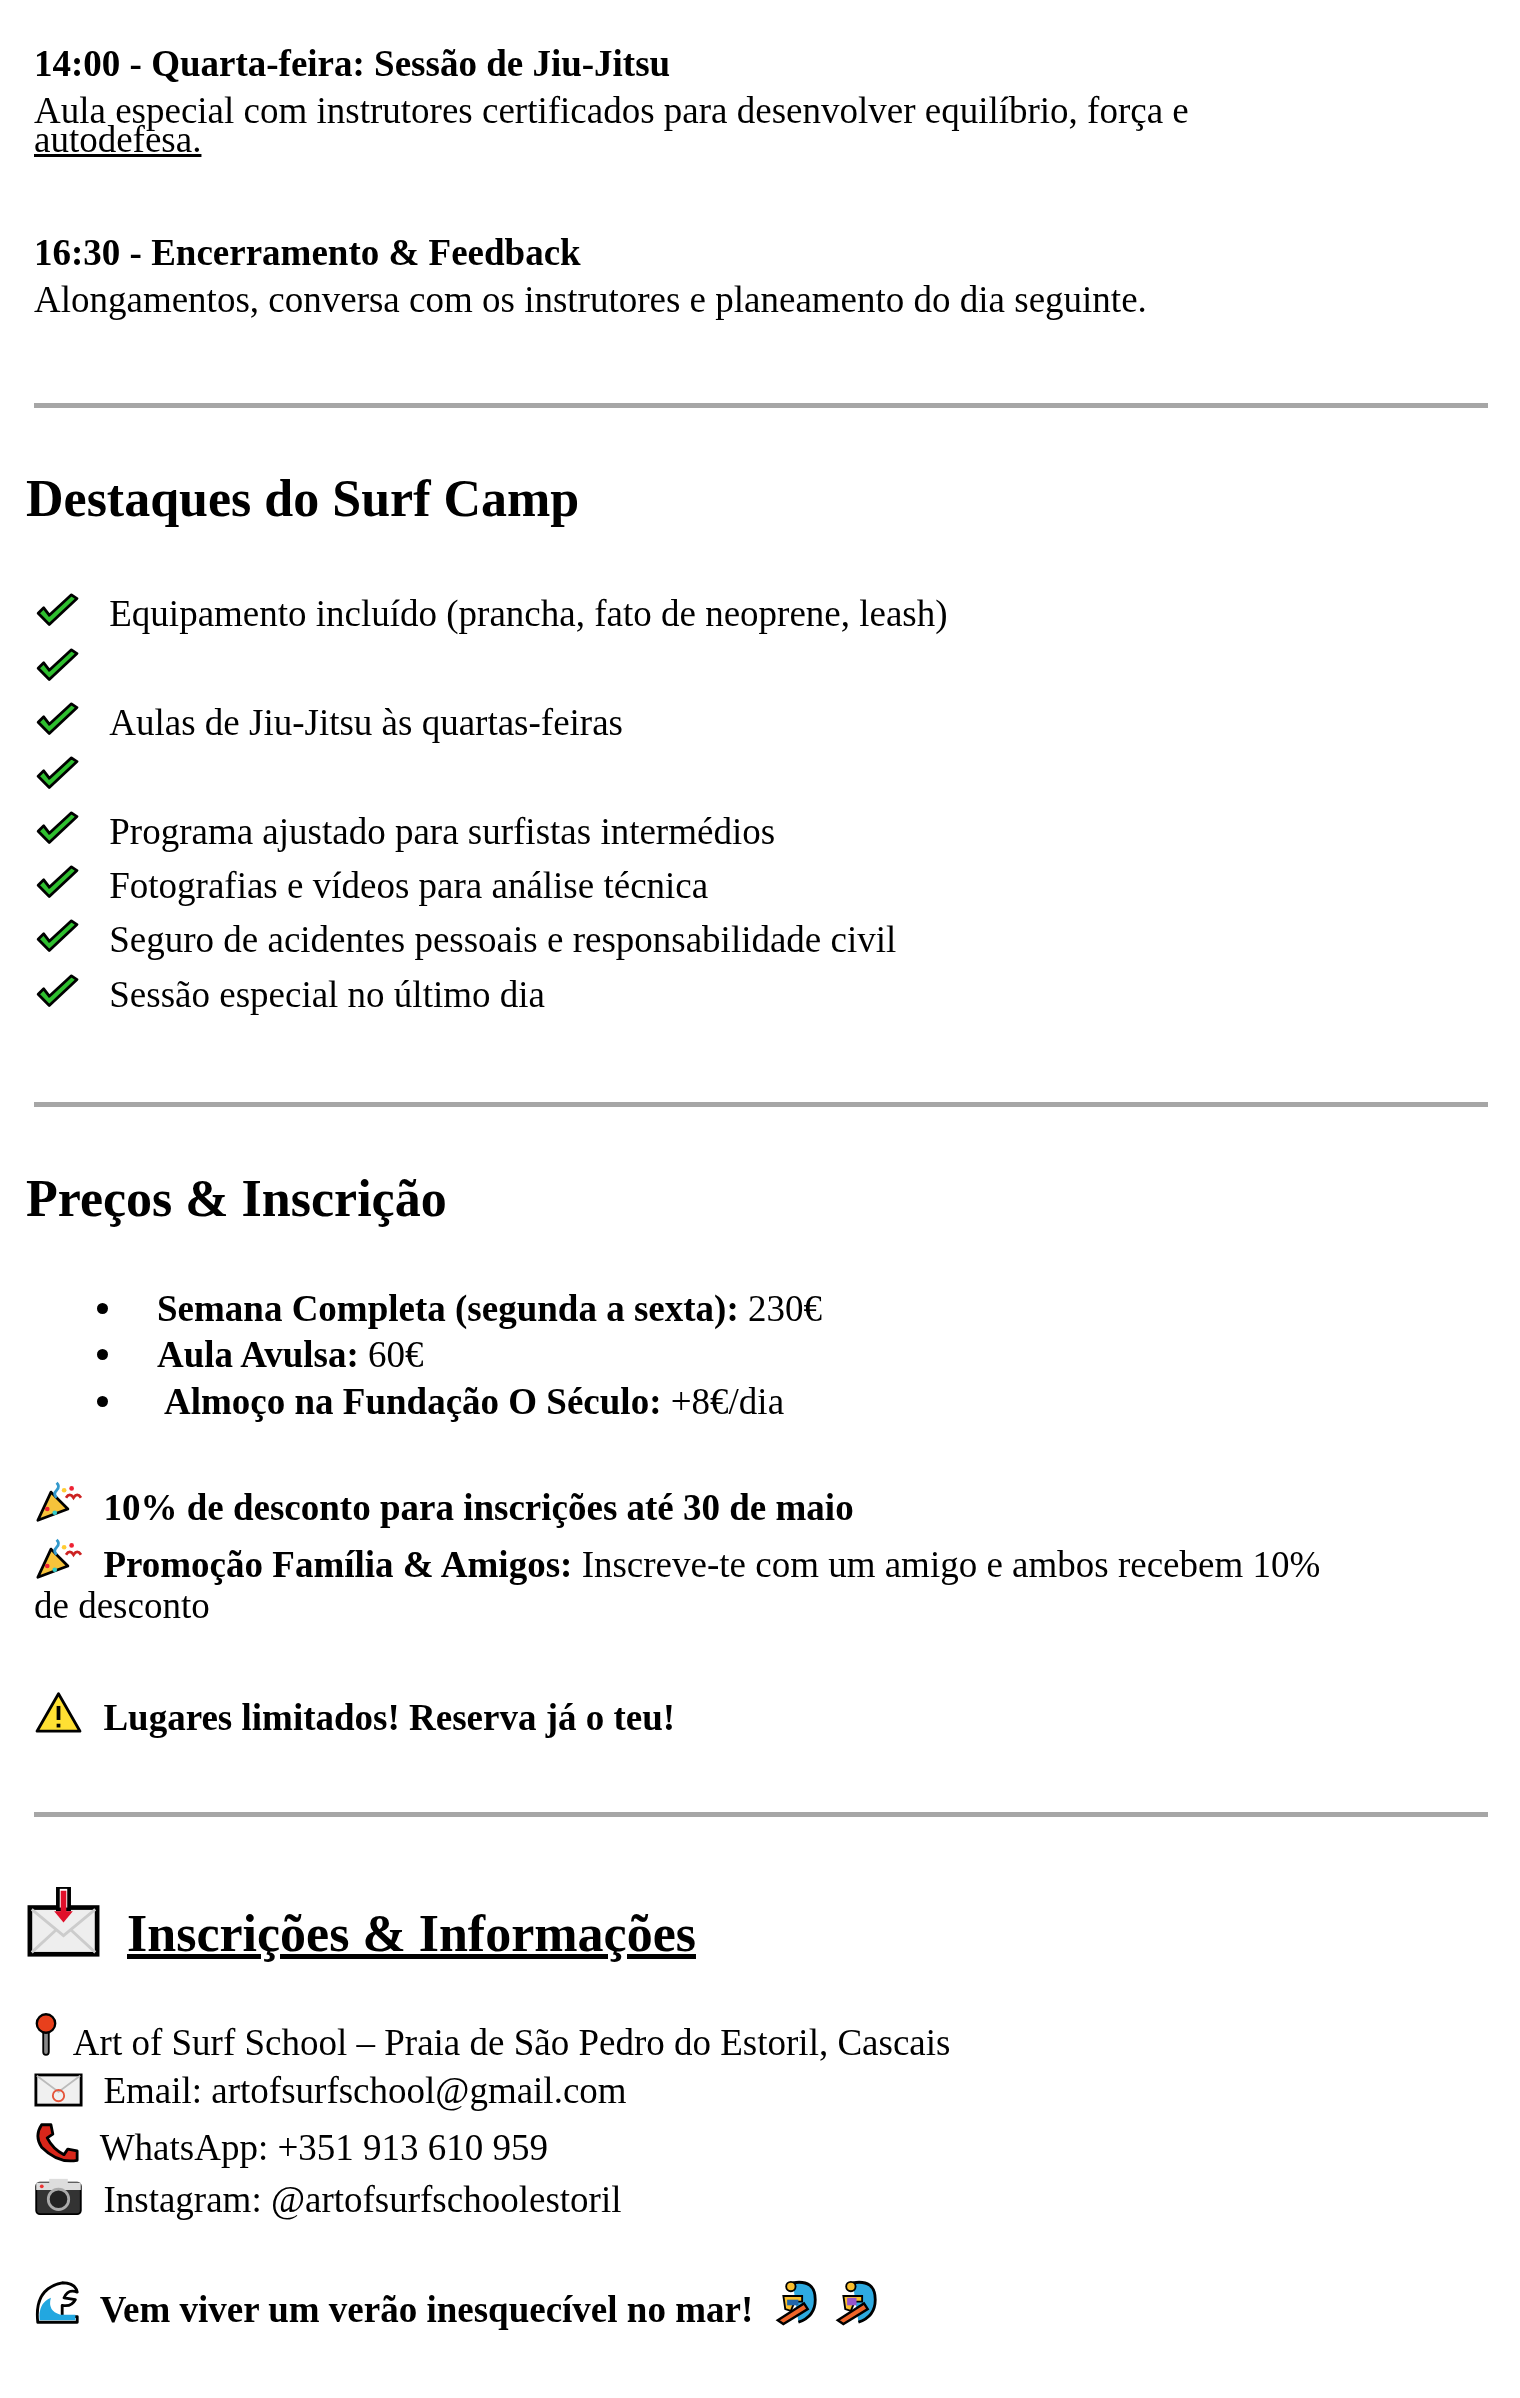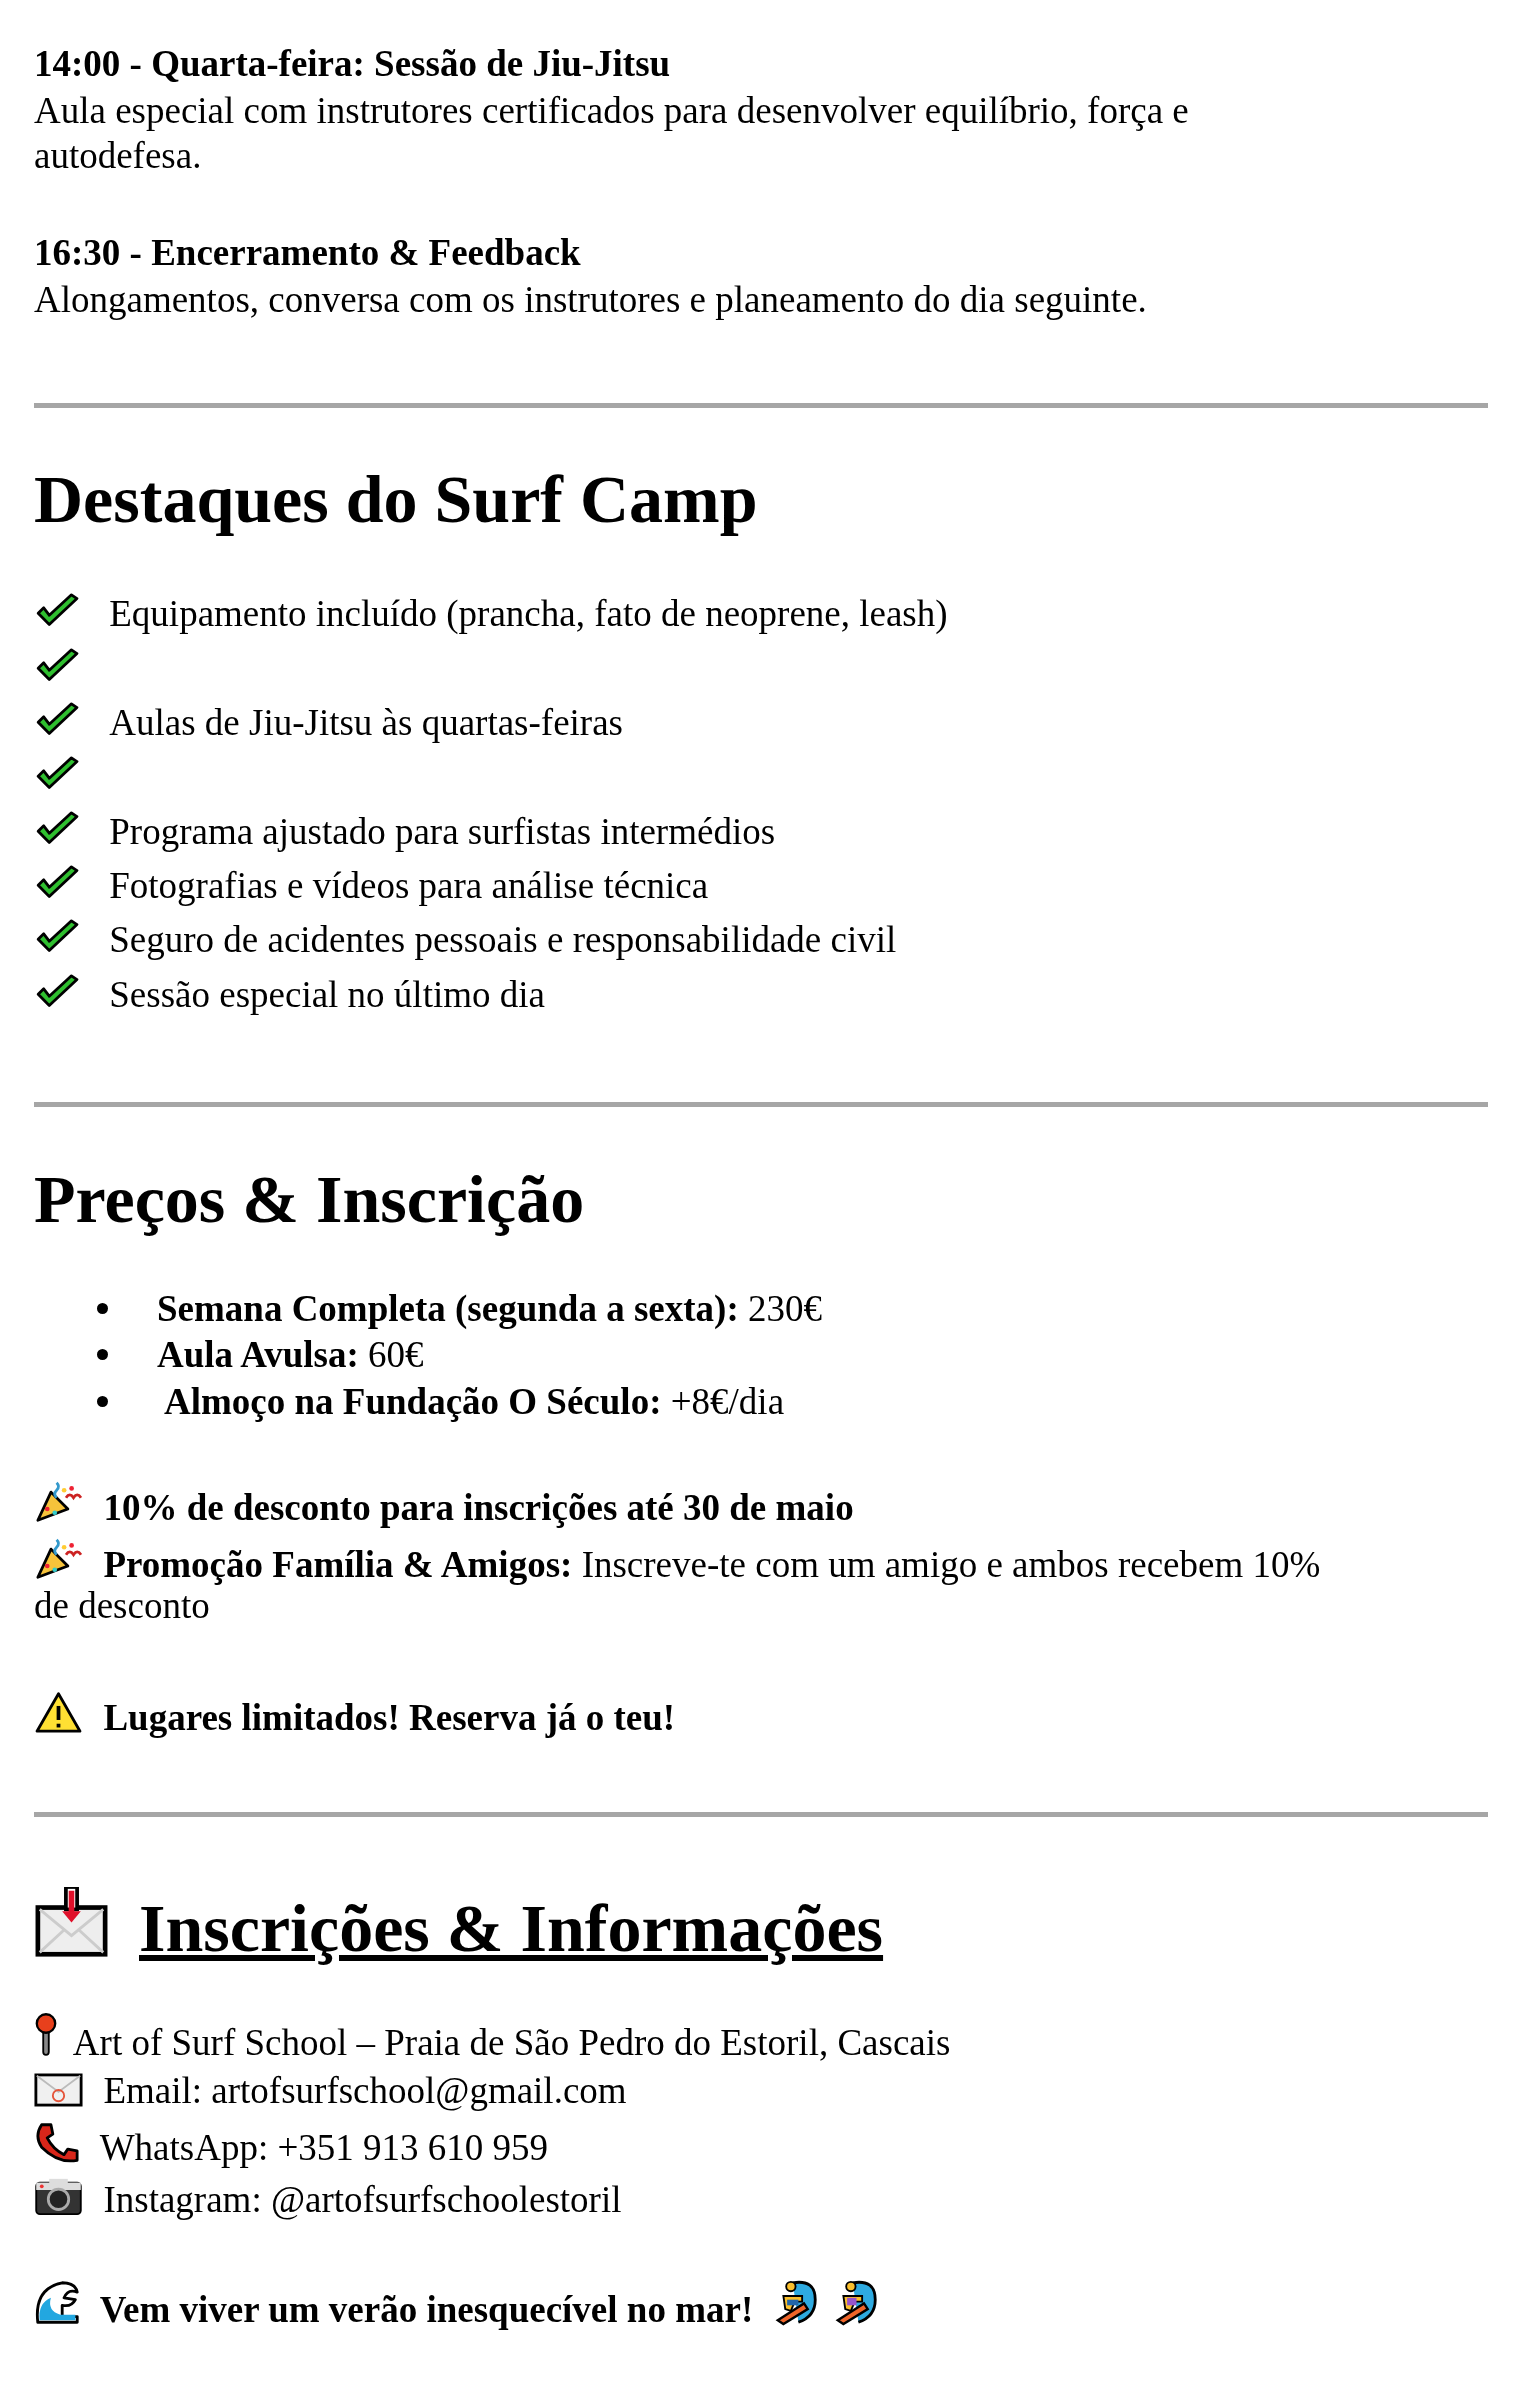--- a/index.html
+++ b/index.html
@@ -1,31 +1,31 @@
 <!DOCTYPE html>
 <html style="font-size:15px"><head>
 <meta charset="utf-8">
 <style>
   html, body { margin:0; padding:0; background:#ffffff; }
   body { width:1521px; height:2399px; position:relative; overflow:hidden;
          font-family:"Liberation Serif", "DejaVu Serif", serif; color:#000; }
   .ln { position:absolute; left:34px; white-space:nowrap; font-size:37px; line-height:47px; }
   .b { font-weight:bold; }
-  .h2 { position:absolute; left:34px; white-space:nowrap; font-size:68px; font-weight:bold; line-height:66px; }
+  .h2 { position:absolute; left:26px; white-space:nowrap; font-size:52px; font-weight:bold; line-height:66px; }
   .hr { position:absolute; left:34px; width:1454px; height:4.7px; background:#a6a6a6; }
   .ico { display:inline-block; vertical-align:-3.7px; }
   .bullet { position:absolute; left:97px; width:11.2px; height:11.2px; border-radius:50%; background:#000; }
   .check svg { display:block; }
 </style>
 </head>
 <body>
 
 <div class="ln b" style="top:40px;">14:00 - Quarta-feira: Sessão de Jiu-Jitsu</div>
 <div class="ln" style="top:87px;">Aula especial com instrutores certificados para desenvolver equilíbrio, força e</div>
-<div class="ln" style="top:132px;">autodefesa.</div>
+<div class="ln" style="top:116px;text-decoration:underline;">autodefesa.</div>
 
 <div class="ln b" style="top:229px;">16:30 - Encerramento &amp; Feedback</div>
 <div class="ln" style="top:276px;">Alongamentos, conversa com os instrutores e planeamento do dia seguinte.</div>
 
 <div class="hr" style="top:403px;"></div>
 
 <div class="h2" style="top:466px;">Destaques do Surf Camp</div>
 
 <div>
 

